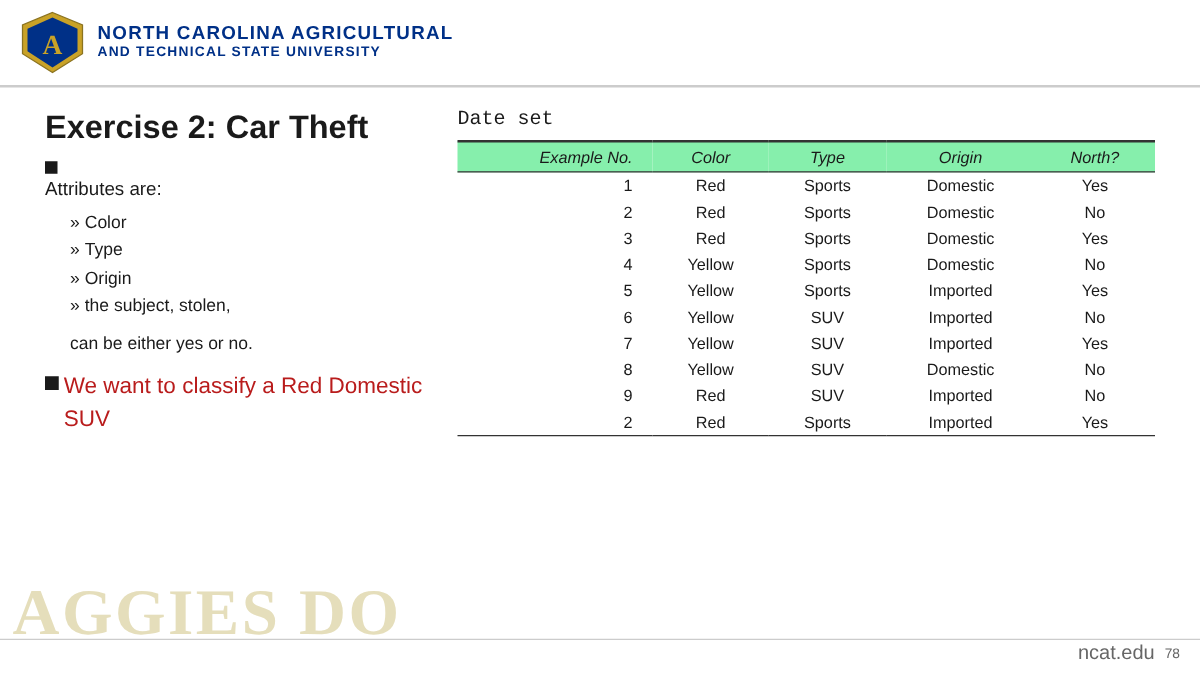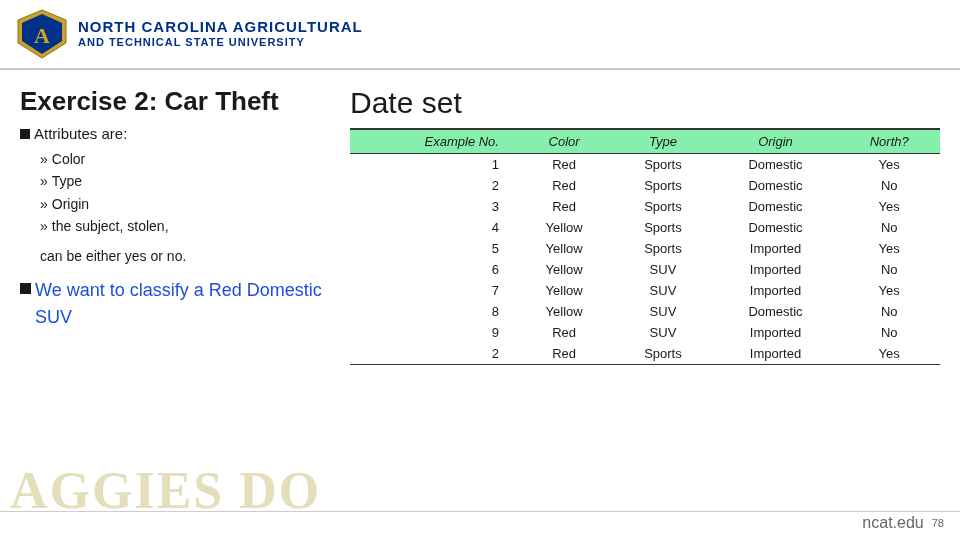--- a/index.html
+++ b/index.html
@@ -45,21 +45,21 @@
       font-size: 11px;
       font-weight: bold;
       color: #003087;
       letter-spacing: 1px;
       text-transform: uppercase;
     }
 
     
     .main-content {
       display: flex;
-      padding: 16px 20px;
+      padding: 16px 36px;
       gap: 20px;
     }
 
     
     .left-panel {
       width: 310px;
       flex-shrink: 0;
     }
 
     .exercise-title {
@@ -70,20 +70,21 @@
       font-family: Arial, sans-serif;
     }
 
     .section-bullet {
       font-size: 15px;
       color: #1a1a1a;
       margin-bottom: 6px;
       display: flex;
       align-items: flex-start;
       gap: 4px;
+      flex-direction: column;
     }
     .bullet-square {
       display: inline-block;
       width: 10px;
       height: 10px;
       background: #1a1a1a;
       margin-top: 4px;
       flex-shrink: 0;
     }
 
@@ -107,21 +108,21 @@
     .sub-item-long {
       font-size: 14px;
       color: #1a1a1a;
       line-height: 1.5;
       margin-left: 20px;
       margin-bottom: 8px;
     }
 
     .section-bullet-large {
       font-size: 18px;
-      color: #1d4ed8;
+      color: #b91c1c;
       margin-top: 10px;
       display: flex;
       align-items: flex-start;
       gap: 4px;
       line-height: 1.5;
     }
     .bullet-square-large {
       display: inline-block;
       width: 11px;
       height: 11px;
@@ -143,24 +144,24 @@
       pointer-events: none;
     }
 
     
     .right-panel {
       flex: 1;
       padding-top: 0;
     }
 
     .dataset-title {
-      font-size: 30px;
+      font-size: 16px;
       color: #1a1a1a;
       margin-bottom: 8px;
-      font-family: Liberation Sans, sans-serif;
+      font-family: Liberation Mono, monospace;
     }
 
     .data-table {
       border-collapse: collapse;
       width: 100%;
       font-size: 13px;
     }
     .data-table th {
       border-top: 2px solid #333;
       border-bottom: 1px solid #333;

